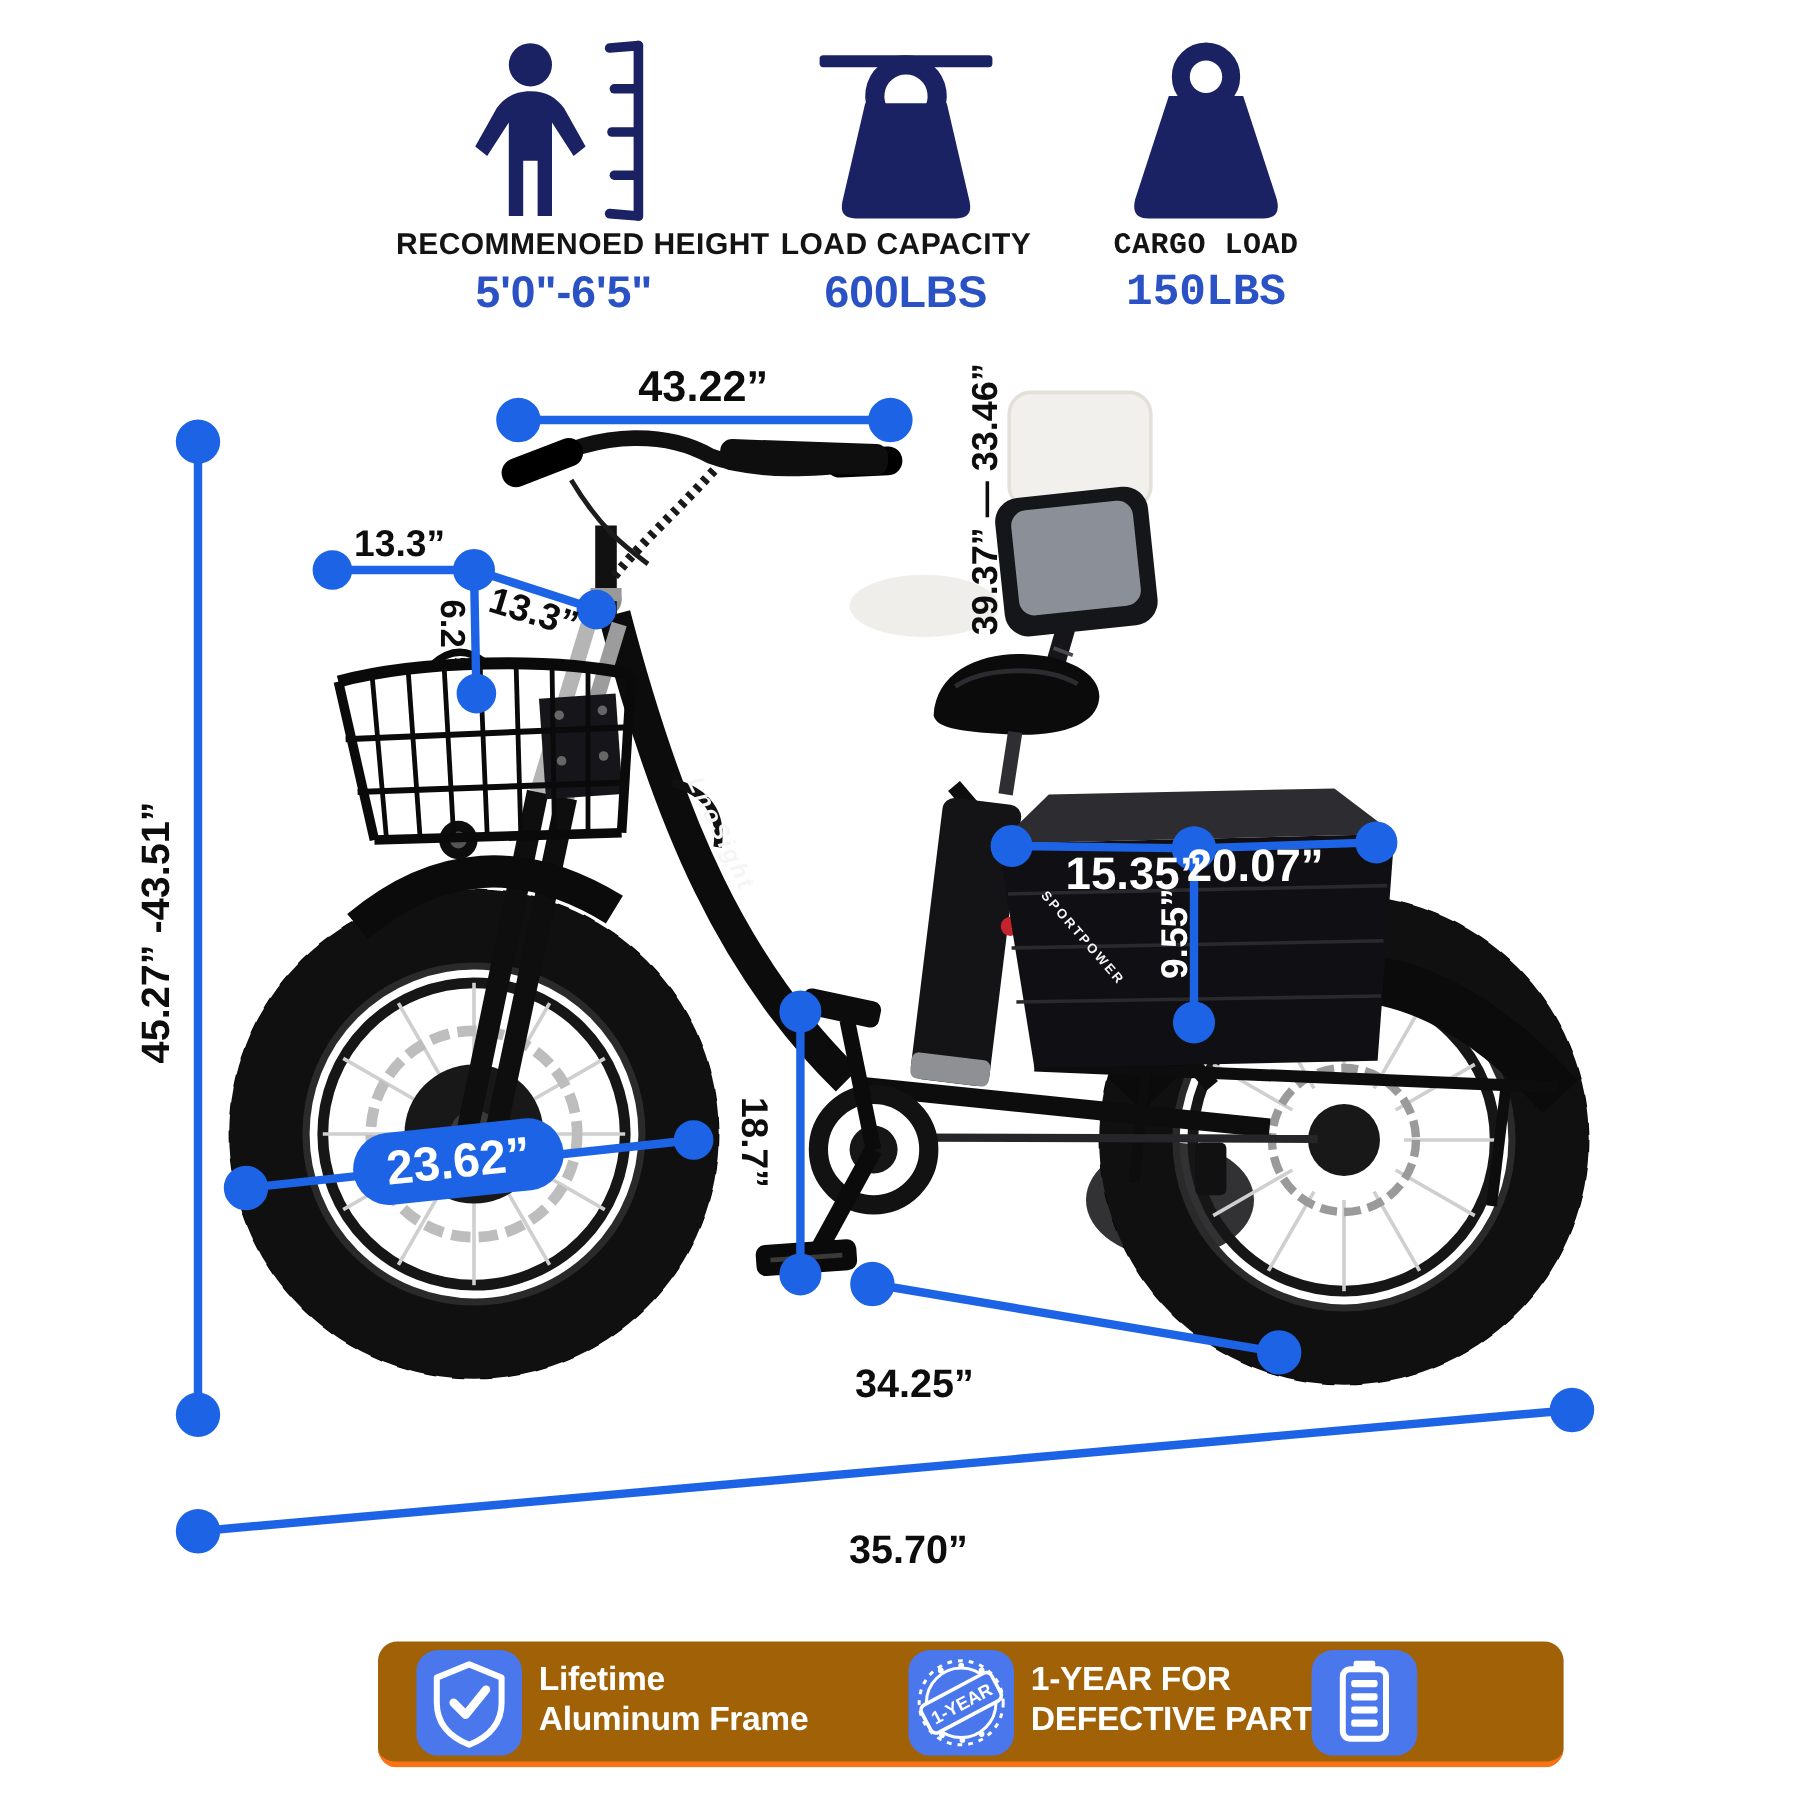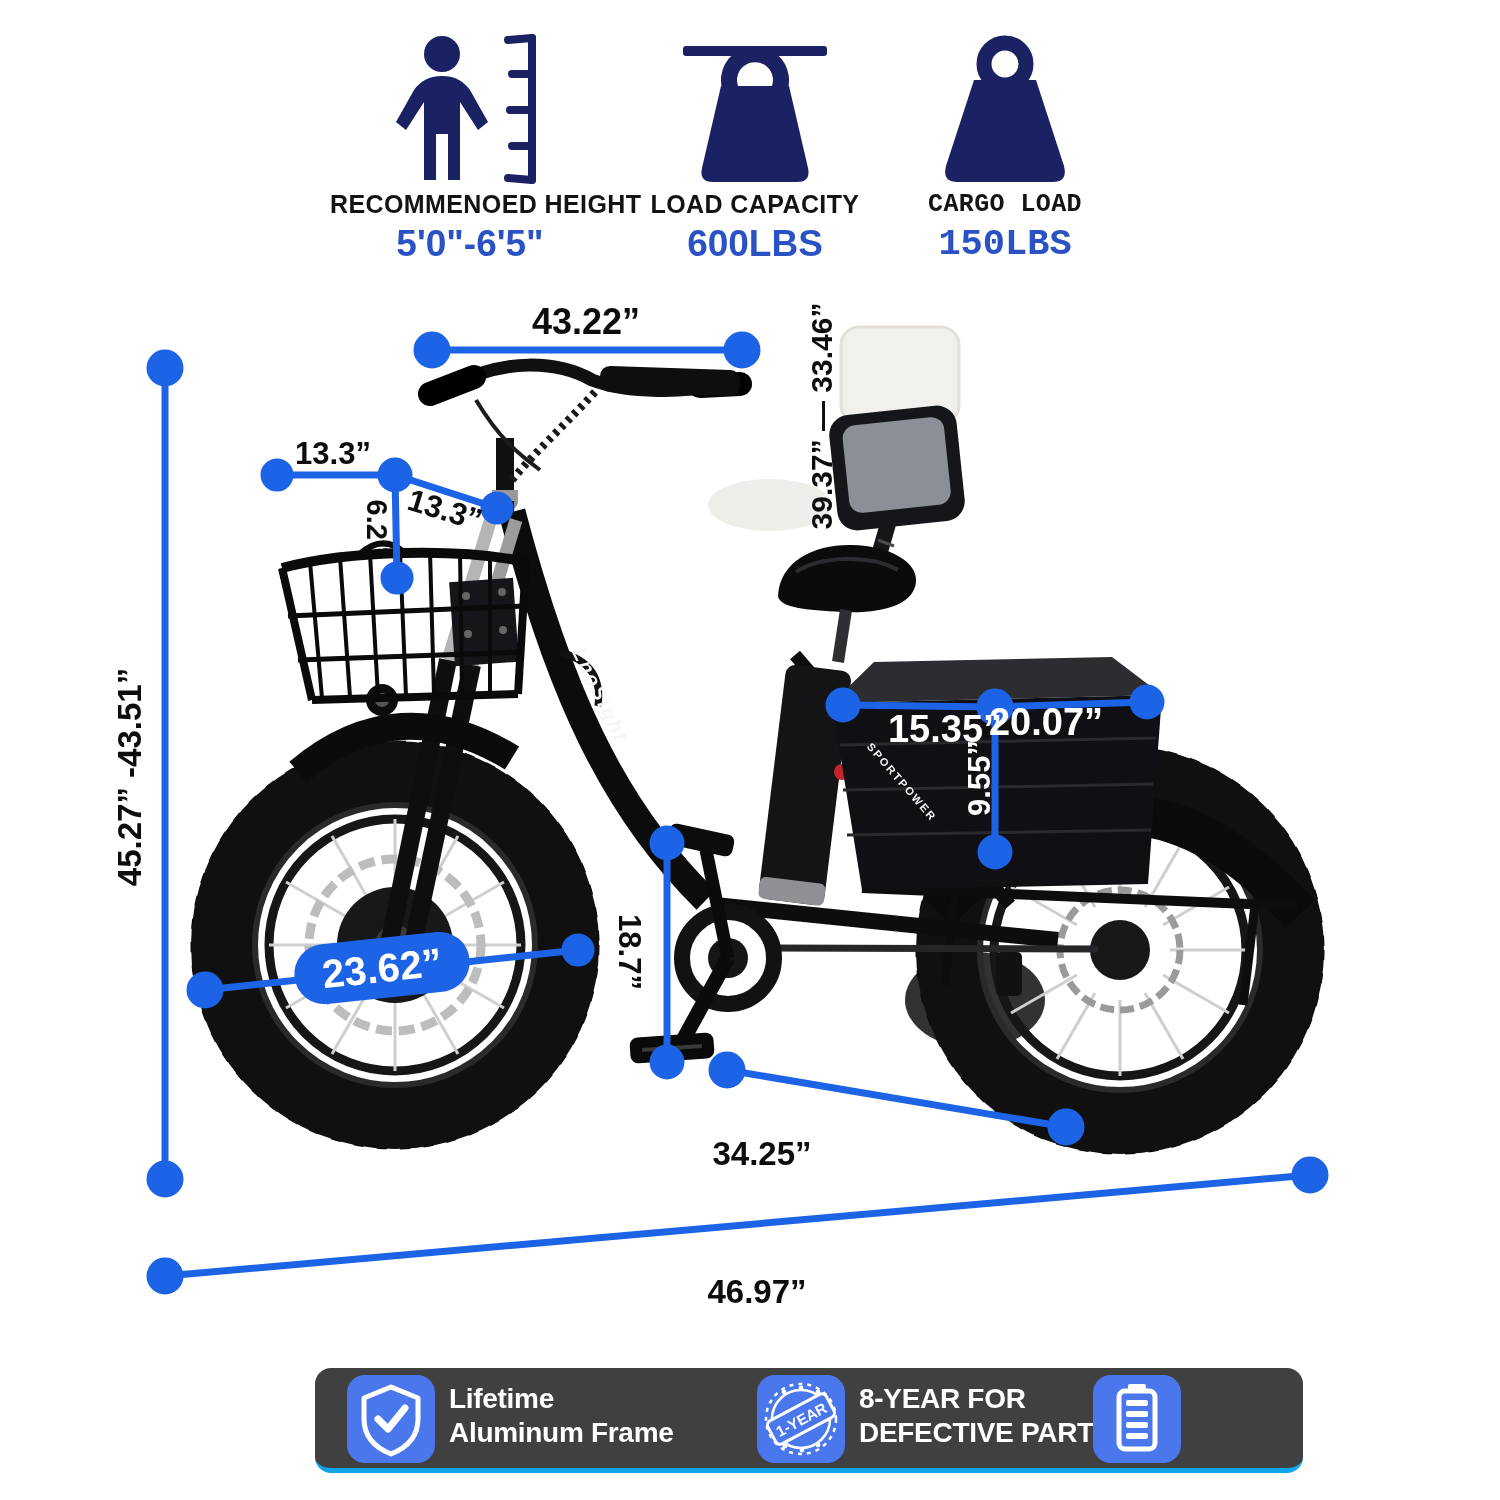--- a/index.html
+++ b/index.html
@@ -16,21 +16,21 @@
 
   
   .dim{position:absolute;font-weight:700;color:#0d0d0d;white-space:nowrap;
        transform:translate(-50%,-50%);line-height:1;}
   .dim.white{color:#ffffff;}
   .r90{transform:translate(-50%,-50%) rotate(90deg);}
   .rm90{transform:translate(-50%,-50%) rotate(-90deg);}
 
   
   .banner{position:absolute;left:315px;top:1368px;width:988px;height:100px;
-          background:#404040;border-radius:16px;border-bottom:5px solid #0ea5e9;}
+          background:#a16207;border-radius:16px;border-bottom:5px solid #f97316;}
   .feature-tile{position:absolute;top:7px;width:88px;height:88px;border-radius:18px;background:#4a78ec;}
   .feature-text{position:absolute;top:14px;color:#fff;font-weight:700;font-size:28px;line-height:1.2;
                 white-space:nowrap;letter-spacing:-.3px;}
   .brand-text{position:absolute;color:#f5f5f5;font-weight:700;white-space:nowrap;
               transform:translate(-50%,-50%) rotate(var(--a));letter-spacing:2px;}
 </style>
 </head>
 <body>
 
 <div class="canvas">
@@ -308,21 +308,21 @@
   <div class="dim" style="left:333px;top:453px;font-size:31px;">13.3”</div>
   <div class="dim" style="left:445px;top:510px;font-size:31px;transform:translate(-50%,-50%) rotate(17deg);">13.3”</div>
   <div class="dim r90" style="left:376px;top:527px;font-size:29px;">6.2”</div>
   <div class="dim white" style="left:913px;top:729px;font-size:38px;margin-left:32px;">15.35”</div>
   <div class="dim white" style="left:1046px;top:722px;font-size:38px;">20.07”</div>
   <div class="dim white rm90" style="left:979px;top:778px;font-size:31px;">9.55”</div>
   <div class="dim white" style="left:382px;top:968px;font-size:40px;transform:translate(-50%,-50%) rotate(-6deg);">23.62”</div>
   <div class="dim r90" style="left:629px;top:952px;font-size:31px;">18.7”</div>
   <div class="dim" style="left:762px;top:1153px;font-size:33px;">34.25”</div>
   <div class="dim rm90" style="left:129px;top:777px;font-size:33px;">45.27” -43.51”</div>
-  <div class="dim" style="left:757px;top:1291px;font-size:33px;">46.97”</div>
+  <div class="dim" style="left:757px;top:1291px;font-size:33px;">35.70”</div>
 
   <div class="banner">
 
     <div class="feature-tile" style="left:32px;">
       <svg width="88" height="88" viewBox="0 0 88 88">
         <path d="M44 12 L71 23 V44 C71 62 59 73 44 79 C29 73 17 62 17 44 V23 Z" fill="none" stroke="#fff" stroke-width="5" stroke-linejoin="round"></path>
         <path d="M31 44 L41 54 L58 33" fill="none" stroke="#fff" stroke-width="7" stroke-linecap="round" stroke-linejoin="round"></path>
       </svg>
     </div>
     <div class="feature-text" style="left:134px;">
@@ -342,21 +342,21 @@
           <circle cx="27" cy="17" r="2.4"></circle>
             <circle cx="44" cy="13" r="2.4"></circle>
             <circle cx="61" cy="17" r="2.4"></circle>
           <circle cx="28" cy="71" r="2.4"></circle>
             <circle cx="45" cy="75" r="2.4"></circle>
             <circle cx="61" cy="70" r="2.4"></circle>
         </g>
       </svg>
     </div>
     <div class="feature-text" style="left:544px;">
-      <div>8-YEAR FOR</div>
+      <div>1-YEAR FOR</div>
       <div>DEFECTIVE PARTS</div>
     </div>
 
     <div class="feature-tile" style="left:778px;">
       <svg width="88" height="88" viewBox="0 0 88 88">
         <rect x="35" y="9" width="18" height="8" rx="2" fill="#fff"></rect>
         <rect x="26" y="16" width="36" height="58" rx="6" fill="none" stroke="#fff" stroke-width="5"></rect>
         <g fill="#fff">
           <rect x="33" y="25" width="22" height="6" rx="2"></rect>
           <rect x="33" y="36" width="22" height="6" rx="2"></rect>

